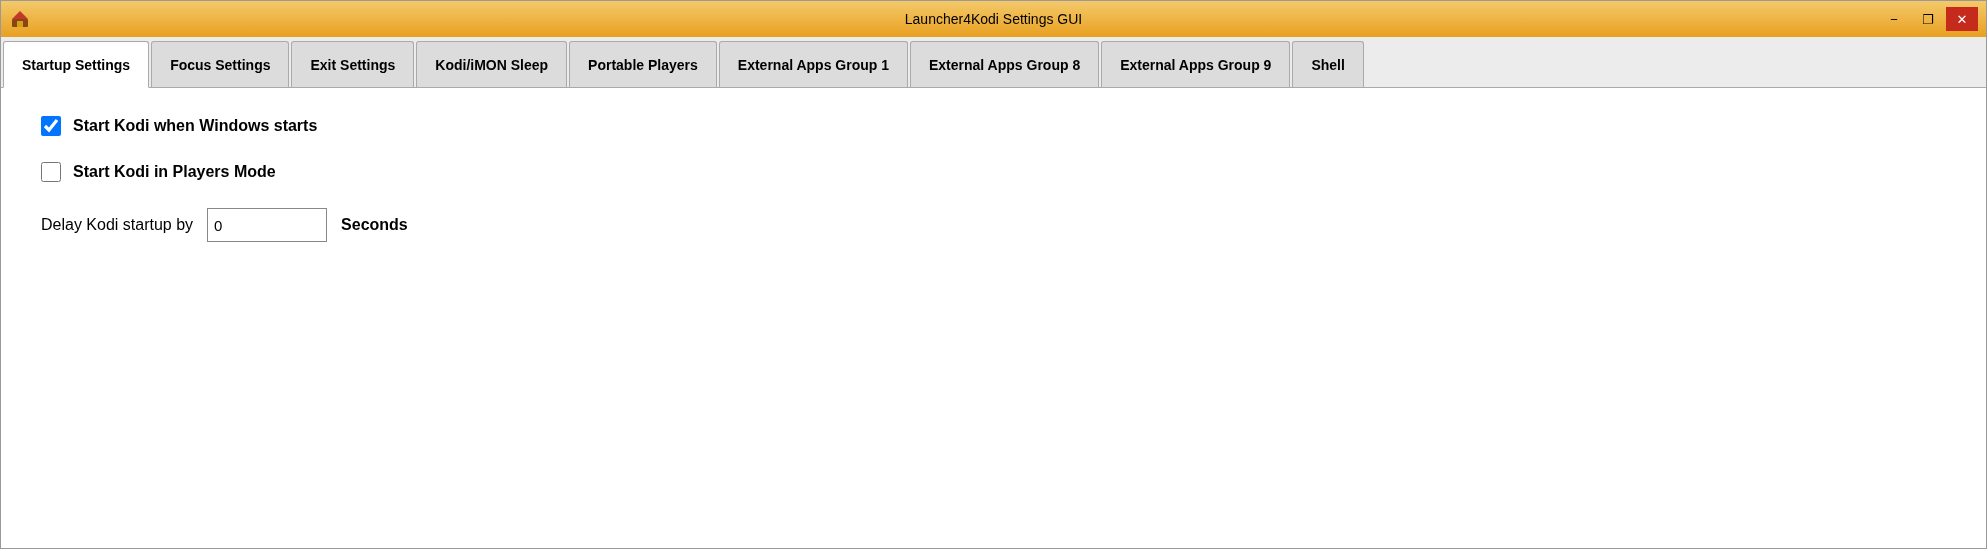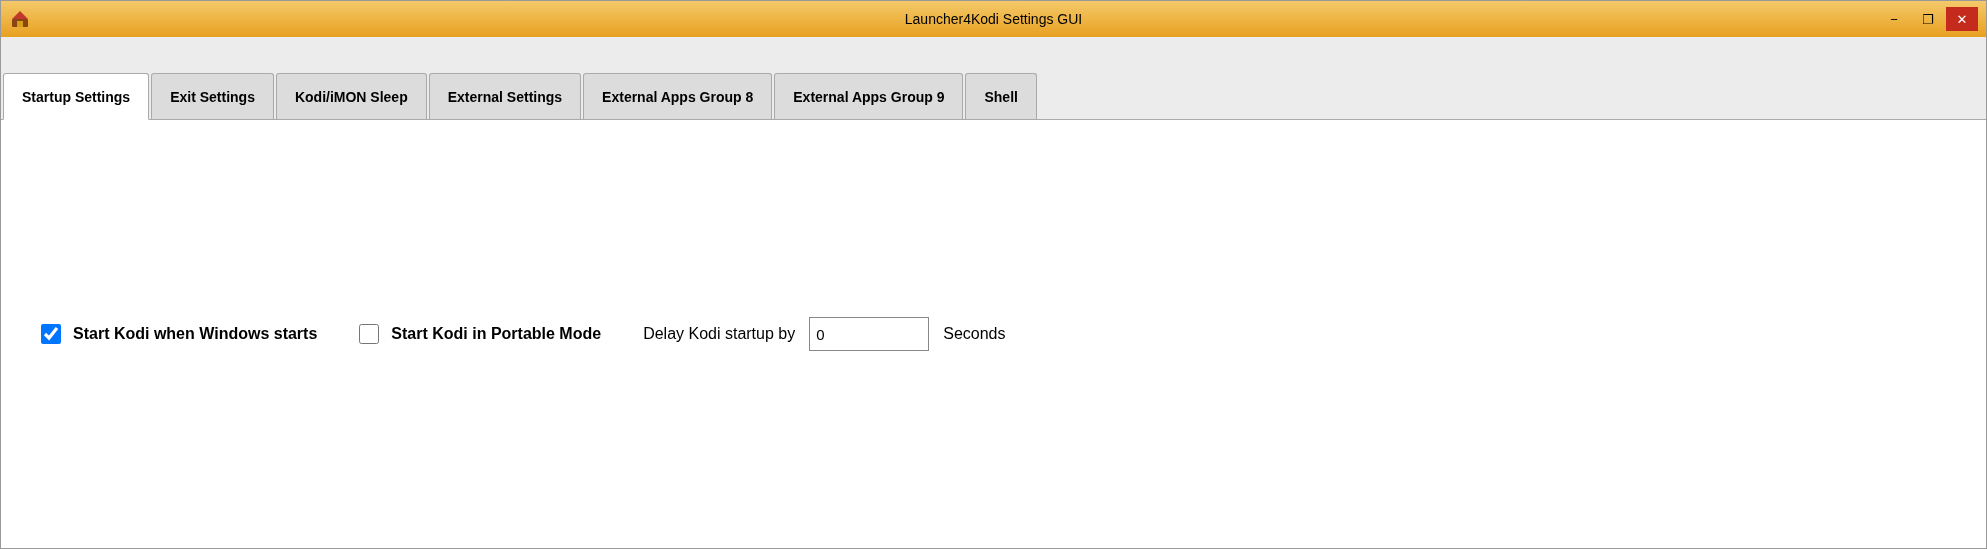--- a/index.html
+++ b/index.html
@@ -100,37 +100,36 @@
       cursor: pointer;
       font-size: 14px;
       font-weight: bold;
       color: #000;
       margin-right: 2px;
       border-radius: 3px 3px 0 0;
       white-space: nowrap;
       min-height: 46px;
       display: flex;
       align-items: center;
-      margin-top: 32px;
     }
 
     .tab.active {
       background: #ffffff;
       border-bottom: 1px solid #ffffff;
       margin-bottom: -1px;
       z-index: 2;
     }
 
     .content-area {
       flex: 1;
       background: #ffffff;
       padding: 28px 40px;
       display: flex;
-      flex-direction: row;
-      gap: 42px;
+      flex-direction: column;
+      gap: 26px;
     }
 
     .checkbox-row {
       display: flex;
       align-items: center;
       gap: 12px;
     }
 
     .checkbox-row input[type="checkbox"] {
       width: 20px;
@@ -160,21 +159,21 @@
       width: 120px;
       height: 34px;
       border: 1px solid #888;
       padding: 4px 6px;
       font-size: 15px;
       background: #fff;
     }
 
     .delay-unit {
       font-size: 16px;
-      font-weight: normal;
+      font-weight: bold;
       color: #000;
     }
   </style>
 </head>
 <body>
 
 <div class="window">
 
   <div class="title-bar">
     <div class="title-bar-left">
@@ -194,27 +193,33 @@
       <button class="title-btn">❐</button>
       <button class="title-btn close">✕</button>
     </div>
   </div>
 
   <div class="tab-bar">
     <div class="tab active">
       <span>Startup Settings</span>
     </div>
     <div class="tab">
+      <span>Focus Settings</span>
+    </div>
+    <div class="tab">
       <span>Exit Settings</span>
     </div>
     <div class="tab">
       <span>Kodi/iMON Sleep</span>
     </div>
     <div class="tab">
-      <span>External Settings</span>
+      <span>Portable Players</span>
+    </div>
+    <div class="tab">
+      <span>External Apps Group 1</span>
     </div>
     <div class="tab">
       <span>External Apps Group 8</span>
     </div>
     <div class="tab">
       <span>External Apps Group 9</span>
     </div>
     <div class="tab">
       <span>Shell</span>
     </div>
@@ -223,21 +228,21 @@
   <div class="content-area">
 
     <div class="checkbox-row">
       <input type="checkbox" checked="" style="">
       <span class="checkbox-label">Start Kodi when Windows starts</span>
     </div>
 
 
     <div class="checkbox-row">
       <input type="checkbox" style="">
-      <span class="checkbox-label">Start Kodi in Portable Mode</span>
+      <span class="checkbox-label">Start Kodi in Players Mode</span>
     </div>
 
     <div class="delay-row">
       <span class="delay-label">Delay Kodi startup by</span>
       <input type="text" class="delay-input" value="0" style="">
       <span class="delay-unit">Seconds</span>
     </div>
 
   </div>
 

